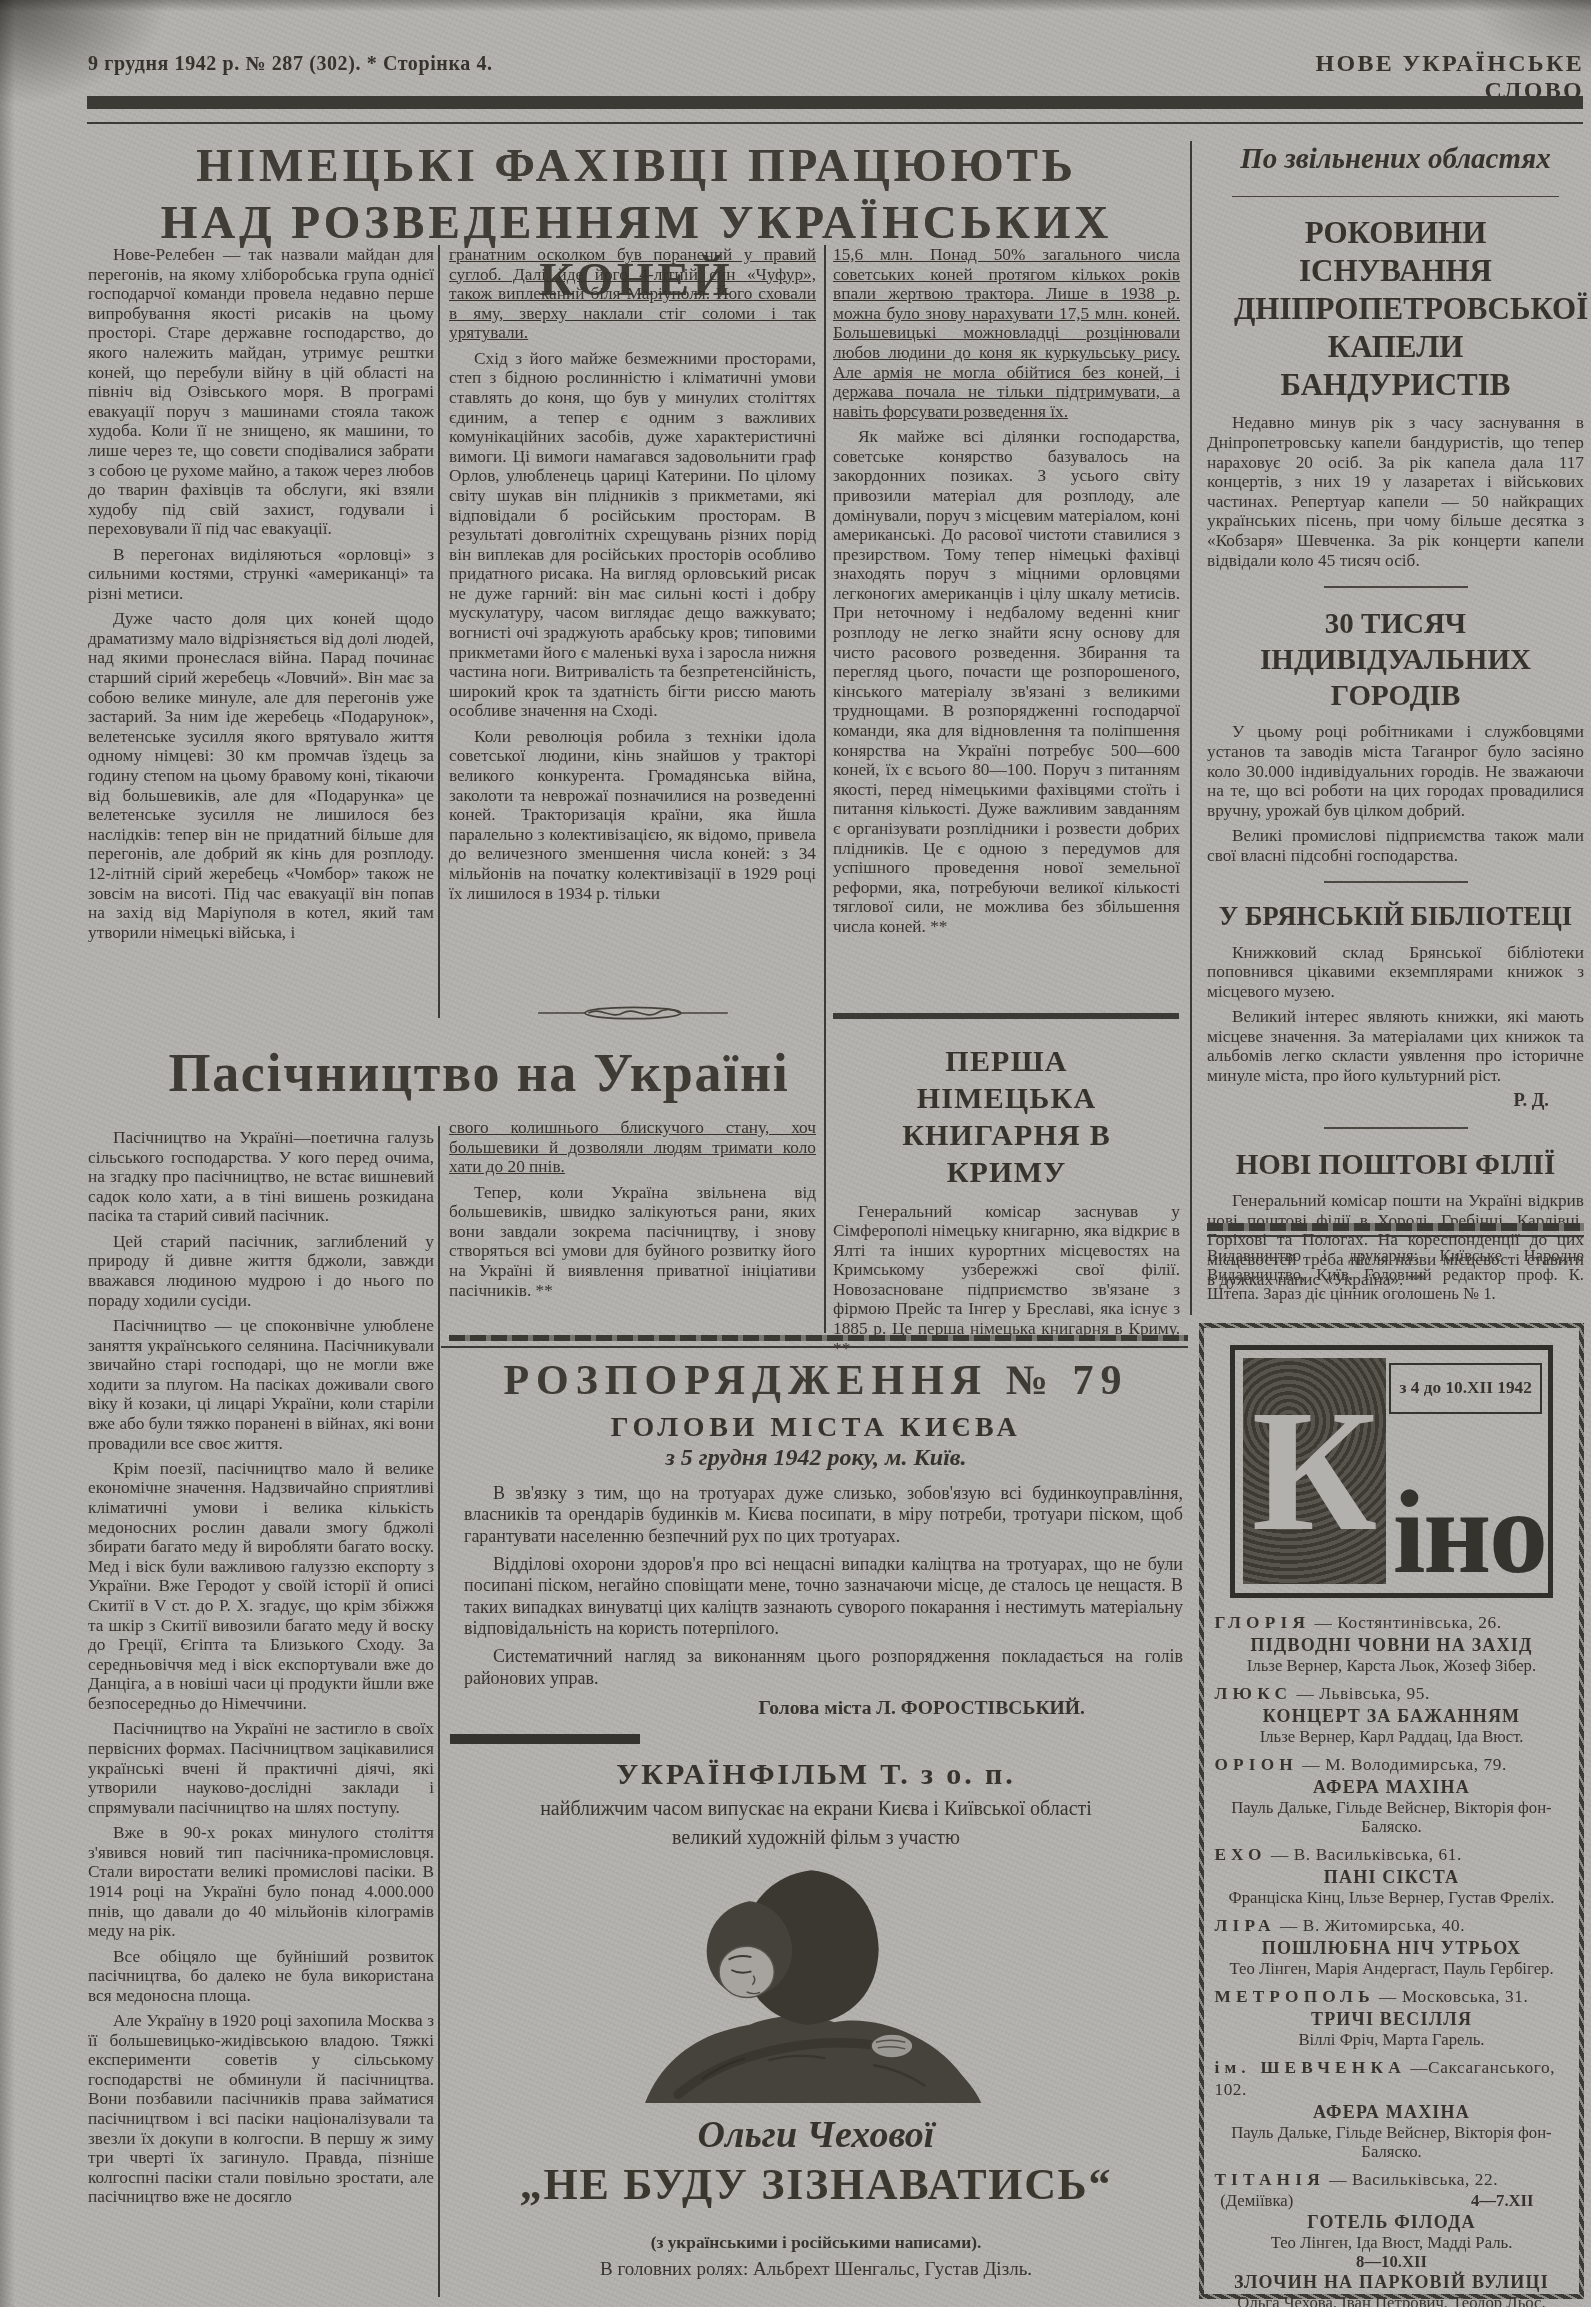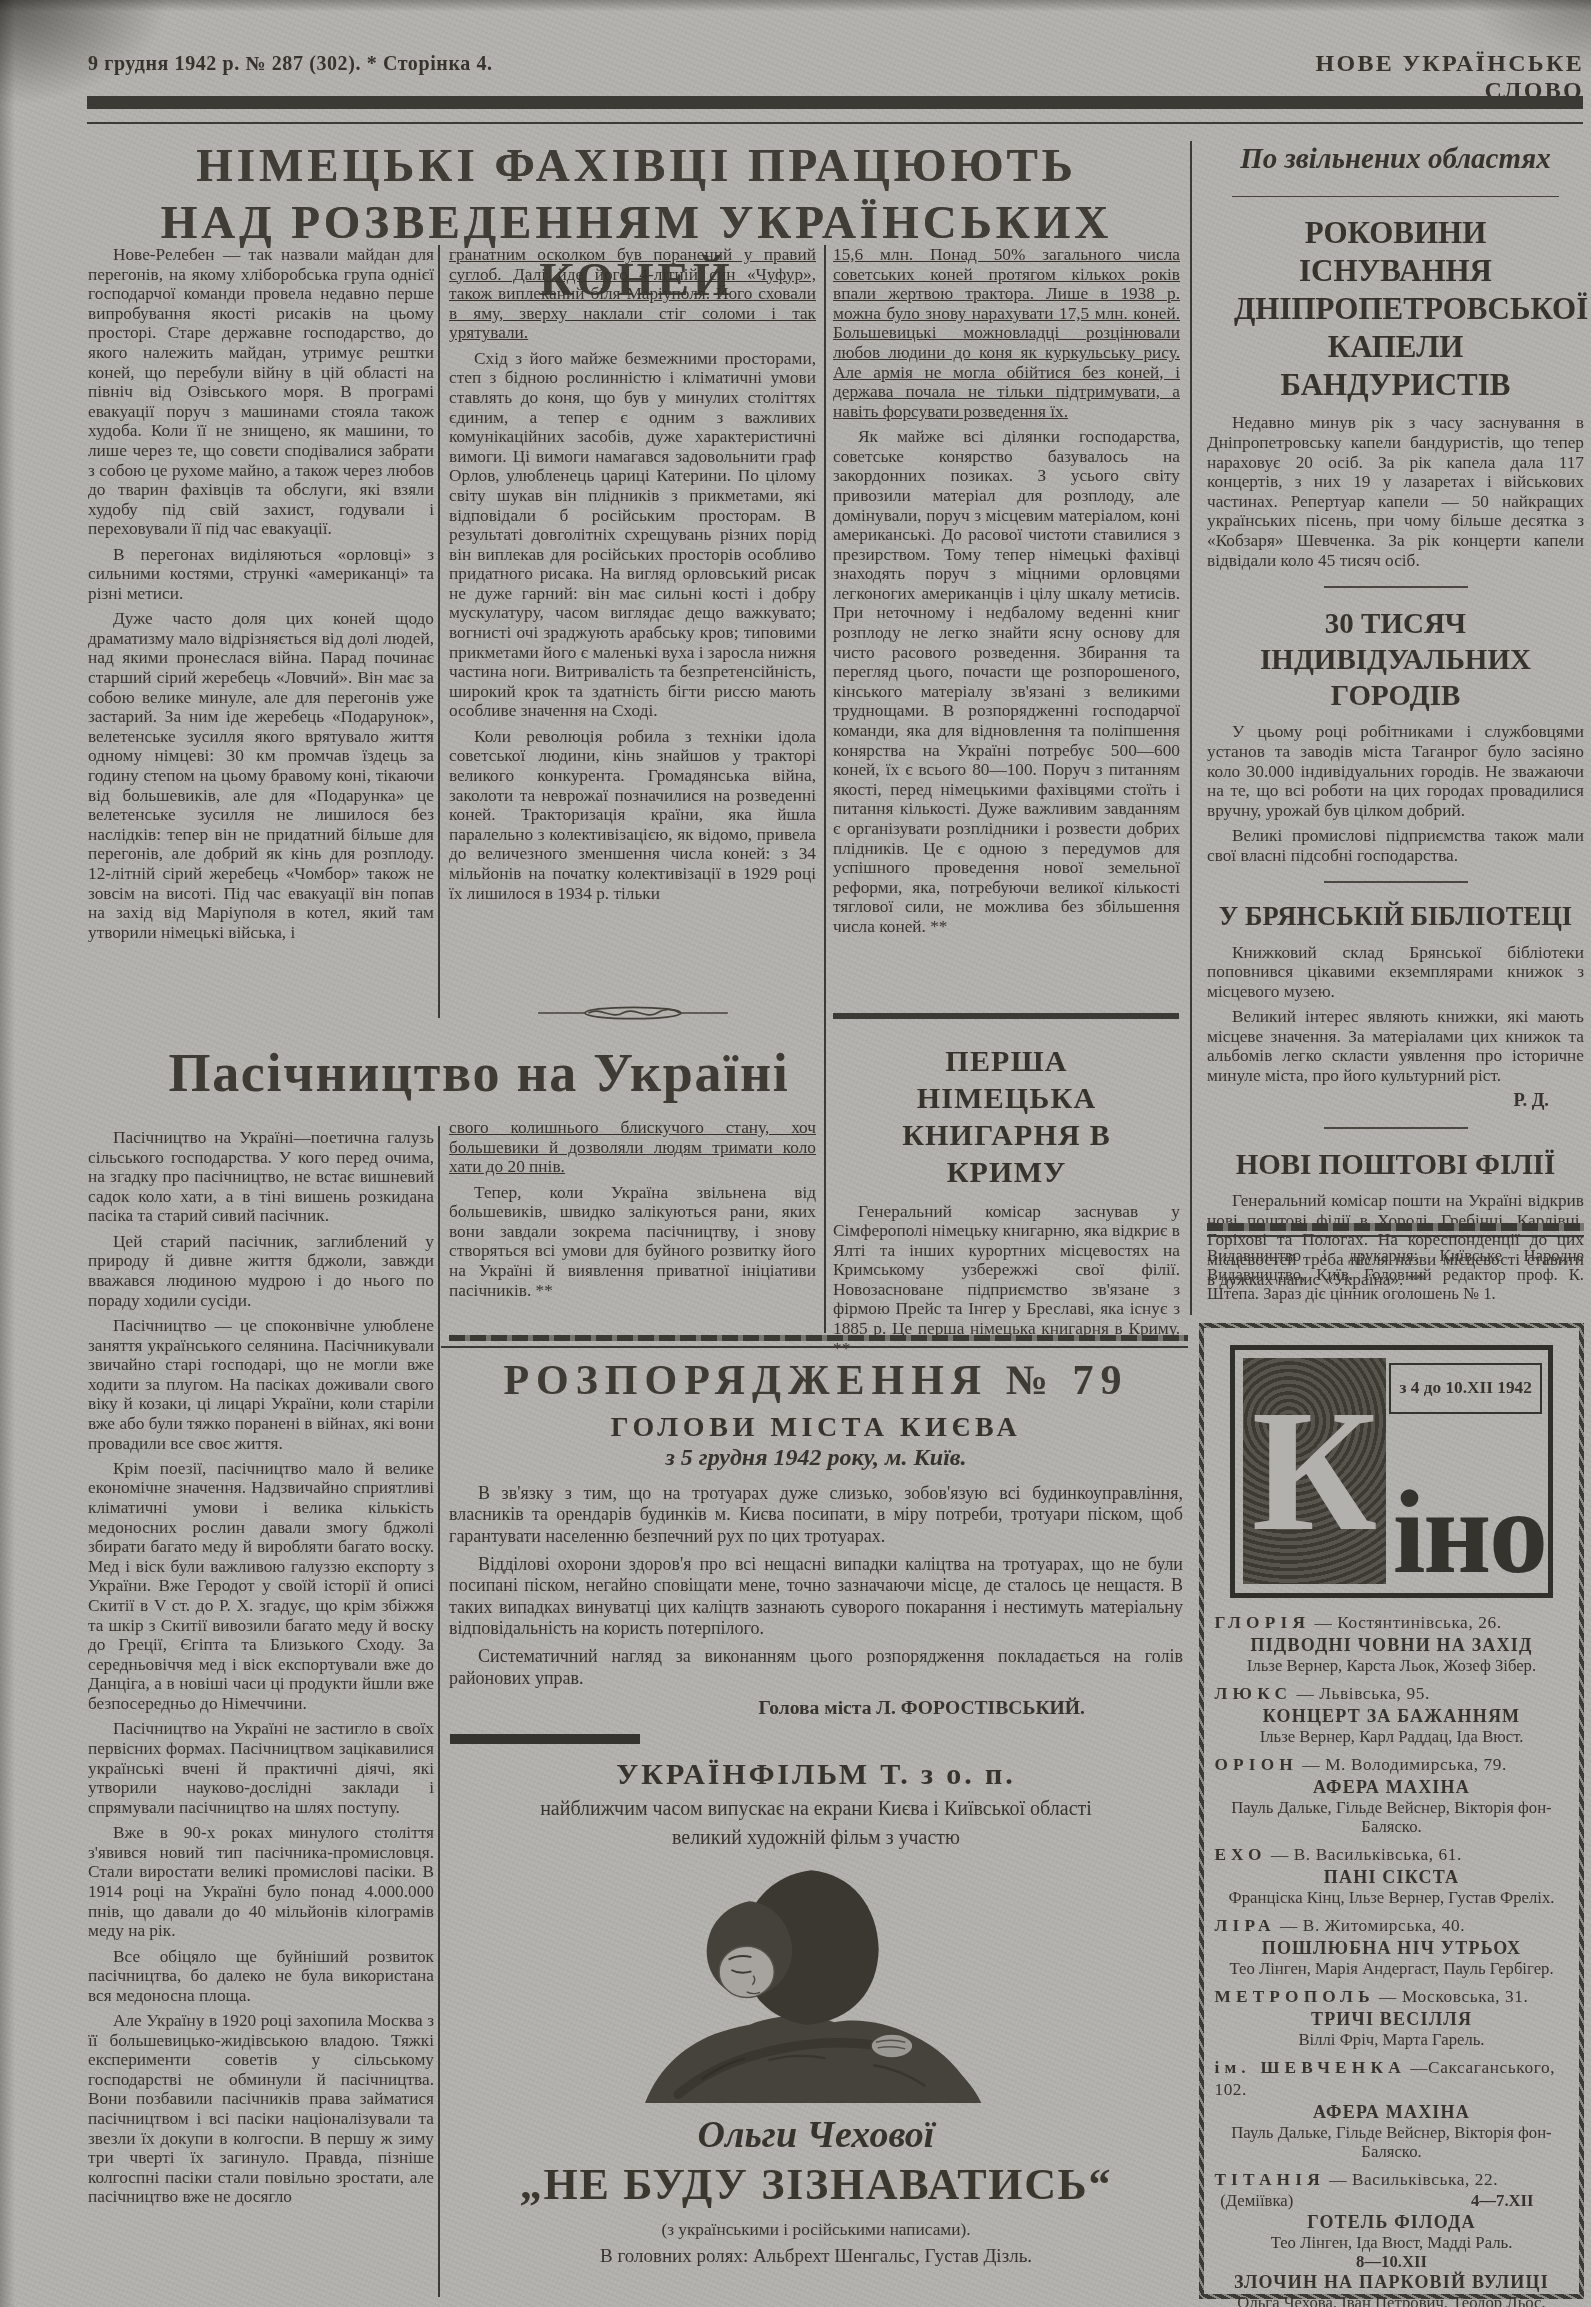--- a/index.html
+++ b/index.html
@@ -30,30 +30,30 @@
   .t54{font-size:31px;line-height:38px;}
   .t50{font-size:29px;line-height:36px;}
   .t46{font-size:26.5px;line-height:33px;}
   .short-div{width:144px;height:1.7px;background:#4a4741;margin:16px auto 3.5px;}
   .sig{text-align:right;font-weight:bold;padding-right:35px;font-size:18.5px;margin-top:4.6px;}
   .bee-headline{font-size:54px;font-weight:bold;letter-spacing:1.7px;text-align:center;color:#3e3b35;}
   .bs-title{font-size:30px;line-height:37px;font-weight:bold;text-align:center;letter-spacing:1.2px;}
   .d-title{font-size:42px;line-height:46px;font-weight:bold;letter-spacing:7px;text-align:center;color:#3e3b35;}
   .d-sub{font-size:28px;line-height:31px;font-weight:bold;letter-spacing:4.6px;text-align:center;margin-top:8px;}
   .d-date{font-size:24px;line-height:26.5px;font-style:italic;font-weight:bold;text-align:center;margin-top:2px;}
-  .d-body{margin-top:12.7px;font-size:18px;line-height:21.3px;}
+  .d-body{margin-top:12.7px;font-size:18px;line-height:21.3px;margin-left:15px;}
   .d-body p{margin:0 0 7px;text-indent:29px;text-align:justify;}
   .d-sig{text-align:right;font-weight:bold;font-size:19.6px;padding-right:98px;margin-top:8px;}
   .shortbar{width:190px;height:10.4px;background:#35332e;margin:15px 0 12.7px 1.2px;}
   .fa{text-align:center;}
   .fa-company{font-size:30px;font-weight:bold;letter-spacing:2.9px;margin-top:1.2px;}
   .fa-line{font-size:20px;line-height:25px;margin-top:4.6px;}
   .fa-star{font-size:38px;line-height:43px;font-weight:bold;font-style:italic;margin-top:8px;}
   .fa-title{font-size:44px;line-height:48px;font-weight:bold;letter-spacing:1.7px;margin-top:4.6px;color:#3a372f;}
-  .fa-note{font-size:17.3px;line-height:21px;margin-top:10px;}
+  .fa-note{font-size:17.3px;line-height:21px;margin-top:23px;font-weight:bold;}
   .fa-cast{font-size:19px;line-height:23px;margin-top:4.6px;}
   .cinema{border:5.8px solid #3b3934;
     border-image:repeating-linear-gradient(45deg,#3b3934 0 6.3px,#8c8a85 6.3px 9.8px) 10;
     padding:9.2px 10.4px;box-sizing:border-box;}
   .kino-logo{position:relative;width:323px;height:253px;border:5.2px solid #312f2a;margin:8px auto 14px;box-sizing:border-box;}
   .kino-k{position:absolute;left:8px;top:8px;width:143px;height:226px;
     background:repeating-radial-gradient(circle at 32% 28%, #57544d 0 4px, #3d3a34 4px 7.5px);
     color:#b3b1ad;font-size:173px;font-weight:bold;display:flex;align-items:center;justify-content:center;}
   .kino-date{position:absolute;right:5.8px;top:12.7px;width:149px;height:47px;border:2.9px solid #35332e;
     display:flex;align-items:center;justify-content:center;font-size:17.3px;font-weight:bold;white-space:nowrap;}

